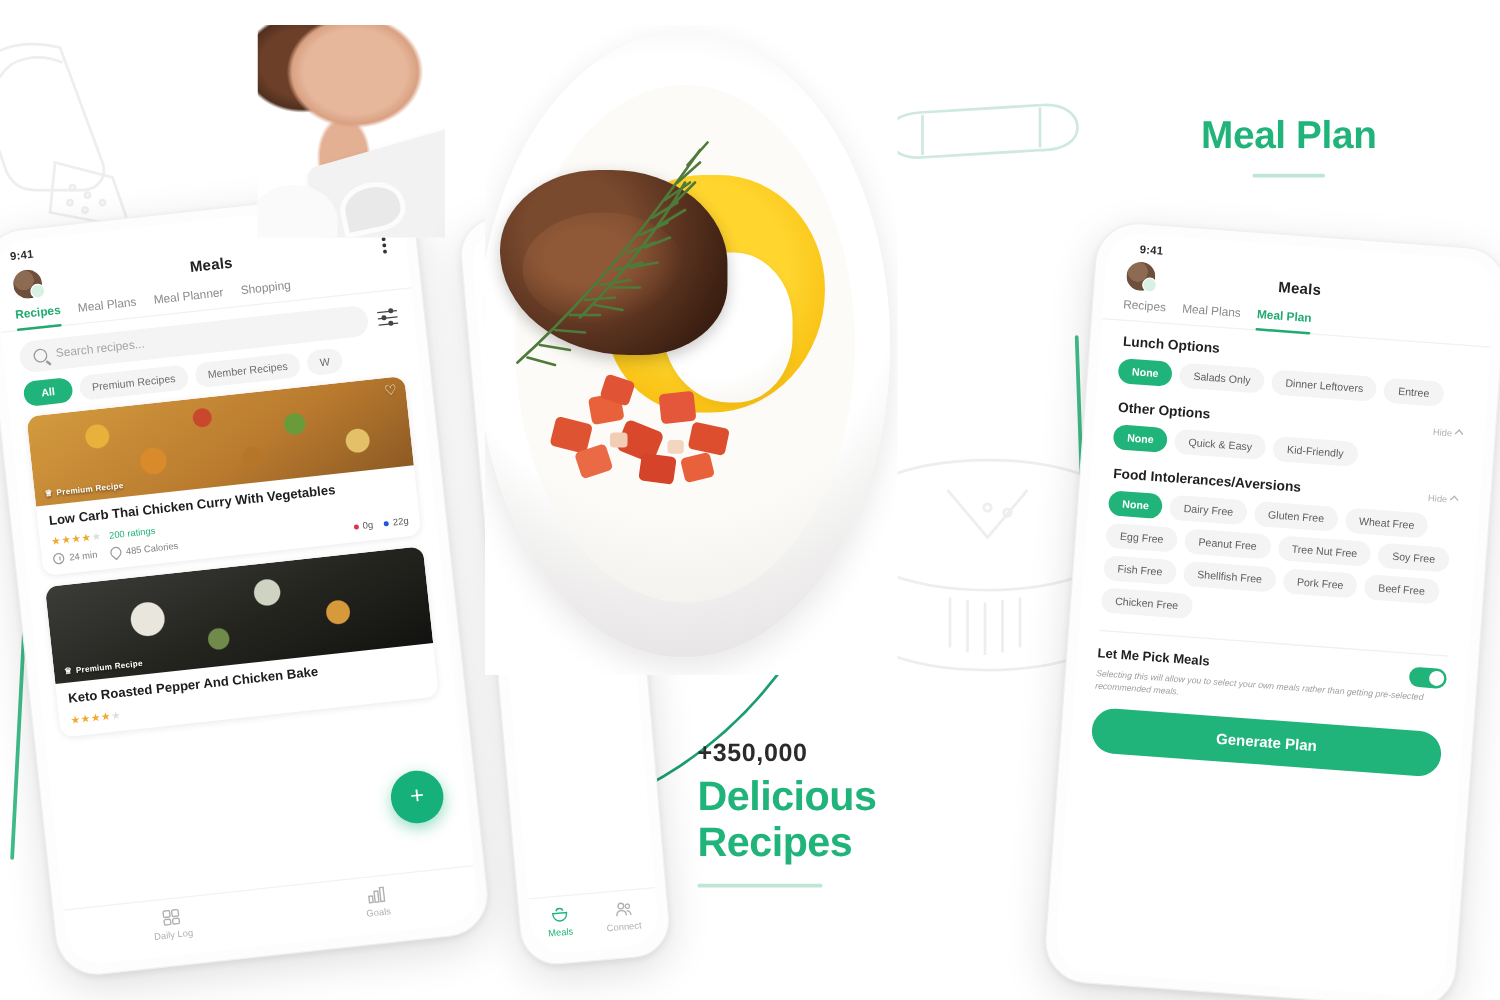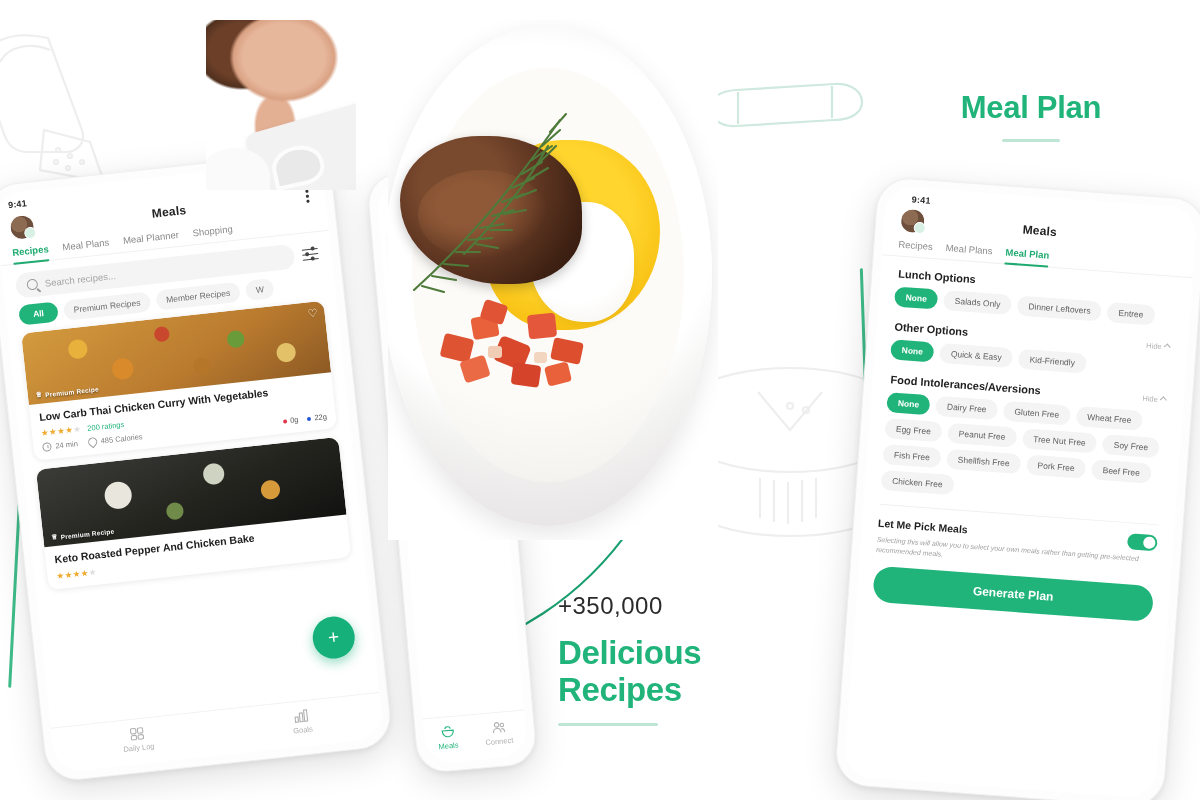--- a/index.html
+++ b/index.html
@@ -125,22 +125,22 @@
   .opt.sel { background:#21b47a; color:#fff; font-weight:700; }
   .sec { margin-bottom:14px; }
 
   .pick-row { display:flex; align-items:center; justify-content:space-between; }
   .pick-title { font-size:10.5px; font-weight:700; color:#1f1f1f; }
   .toggle { width:30px; height:16px; border-radius:9px; background:#21b47a; position:relative; flex:none; }
   .toggle:after{content:"";position:absolute;right:2px;top:2px;width:12px;height:12px;border-radius:50%;background:#fff;}
   .pick-desc { font-size:7px; color:#9e9e9e; line-height:1.45; margin-top:4px; font-style:italic; }
   .gen-btn { margin-top:11px; background:#21b47a; color:#fff; font-size:12px; font-weight:700; text-align:center; padding:11px 0; border-radius:20px; }
 
-  .mid-count { font-size:24px; font-weight:400; color:#2b2b2b; letter-spacing:.5px; }
-  .mid-big { font-size:33px; font-weight:700; color:#21b47a; line-height:1.12; margin-top:15px; letter-spacing:-.4px; }
+  .mid-count { font-size:20px; font-weight:700; color:#2b2b2b; letter-spacing:.5px; }
+  .mid-big { font-size:33px; font-weight:700; color:#21b47a; line-height:1.12; margin-top:4px; letter-spacing:-.4px; }
   .mid-rule { width:100px; height:2.6px; background:#bfe5d4; border-radius:2px; margin-top:14px; }
 </style>
 </head>
 <body>
 
 <div class="stage">
 
   <svg class="bg-art" style="left:-30px; top:10px; width:230px; height:260px;" viewBox="0 0 230 260">
     <path d="M12 60 C12 30 42 20 78 28 L112 120 C116 132 108 142 96 142 L58 142 C46 142 38 136 34 124 Z"></path>
     <path d="M30 52 C38 36 60 32 80 40"></path>

